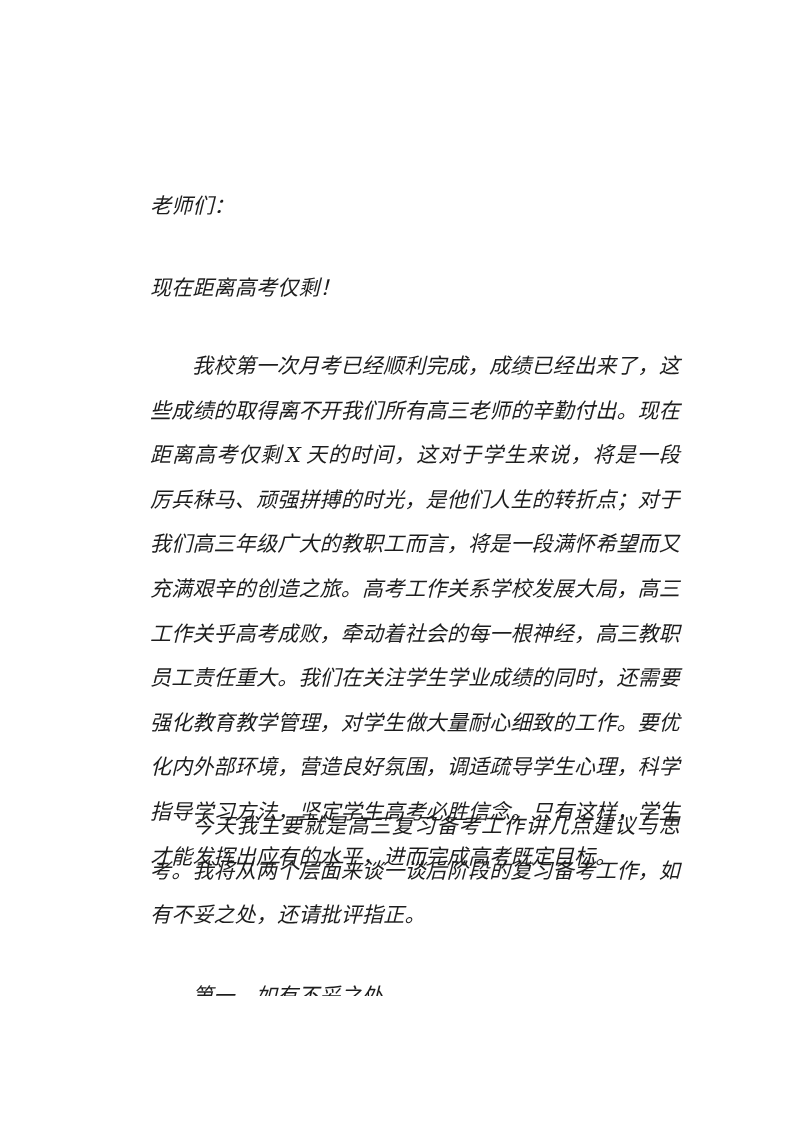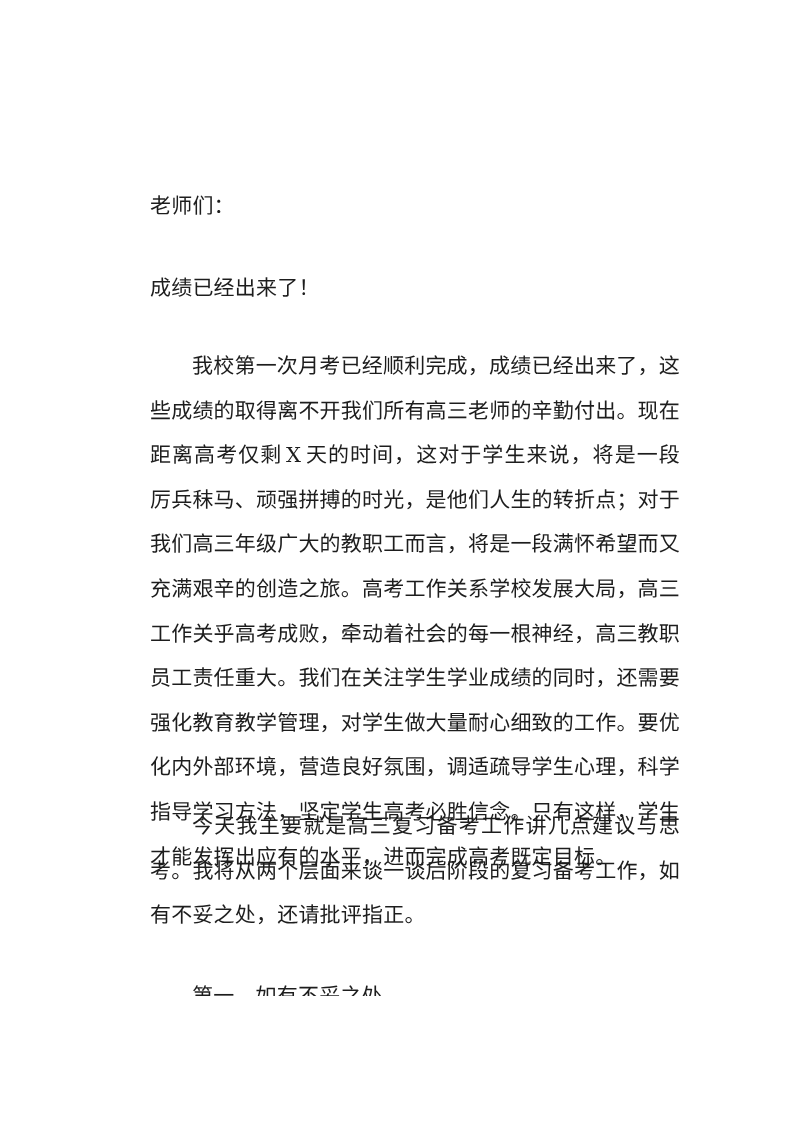--- a/index.html
+++ b/index.html
@@ -14,20 +14,21 @@
   }
 
   .page {
     position: relative;
     width: 793px;
     height: 996px;
     margin: 0 auto;
     background: #ffffff;
     overflow: hidden;
     box-sizing: border-box;
+    font-style: italic;
   }
 
   
   .doc-body {
     position: absolute;
     left: 150px;
     top: 0;
     width: 530px;
   }
 
@@ -69,21 +70,21 @@
 <body>
 
 <div class="page">
   <div class="doc-body">
 
     <div class="block-greeting-1">
       <p class="para flush">老师们：</p>
     </div>
 
     <div class="block-greeting-2">
-      <p class="para flush">成绩已经出来了！</p>
+      <p class="para flush">现在距离高考仅剩！</p>
     </div>
 
     <div class="block-main">
       <p class="para indent"><span>我校第一次月考已经顺利完成，成绩已经出来了，这些成绩的取得离不开我们所有高三老师的辛勤付出。现在距离高考仅剩</span><span class="latin-token">X</span><span>天的时间，这对于学生来说，将是一段厉兵秣马、顽强拼搏的时光，是他们人生的转折点；对于我们高三年级广大的教职工而言，将是一段满怀希望而又充满艰辛的创造之旅。高考工作关系学校发展大局，高三工作关乎高考成败，牵动着社会的每一根神经，高三教职员工责任重大。我们在关注学生学业成绩的同时，还需要强化教育教学管理，对学生做大量耐心细致的工作。要优化内外部环境，营造良好氛围，调适疏导学生心理，科学指导学习方法，坚定学生高考必胜信念。只有这样，学生才能发挥出应有的水平，进而完成高考既定目标。</span></p>
     </div>
 
     <div class="block-second">
       <p class="para indent">今天我主要就是高三复习备考工作讲几点建议与思考。我将从两个层面来谈一谈后阶段的复习备考工作，如有不妥之处，还请批评指正。</p>
     </div>
 

